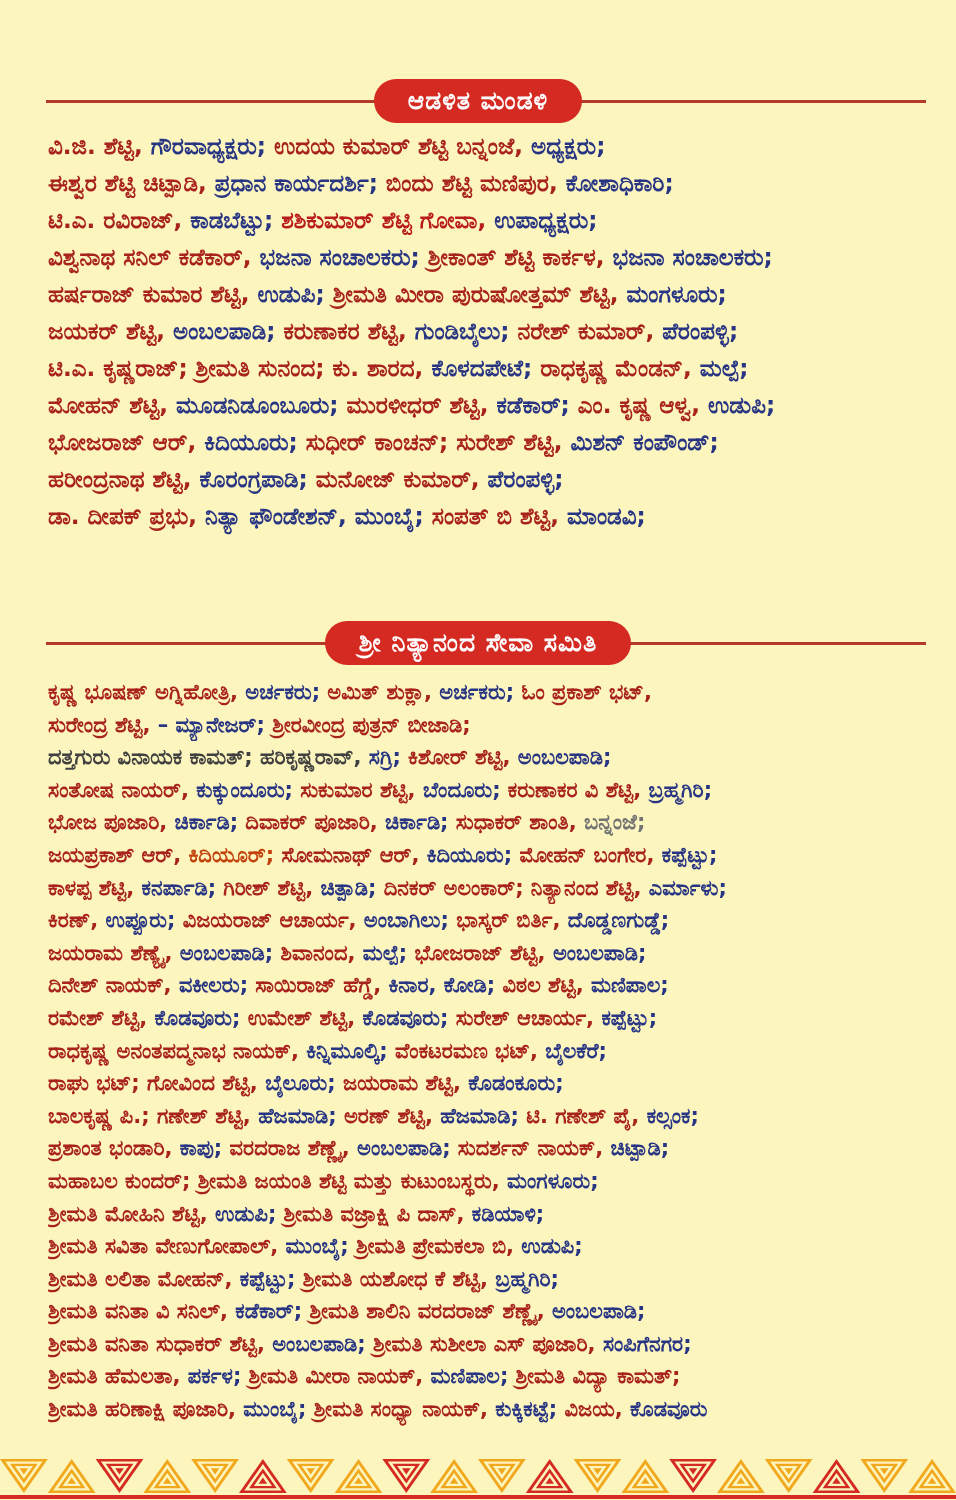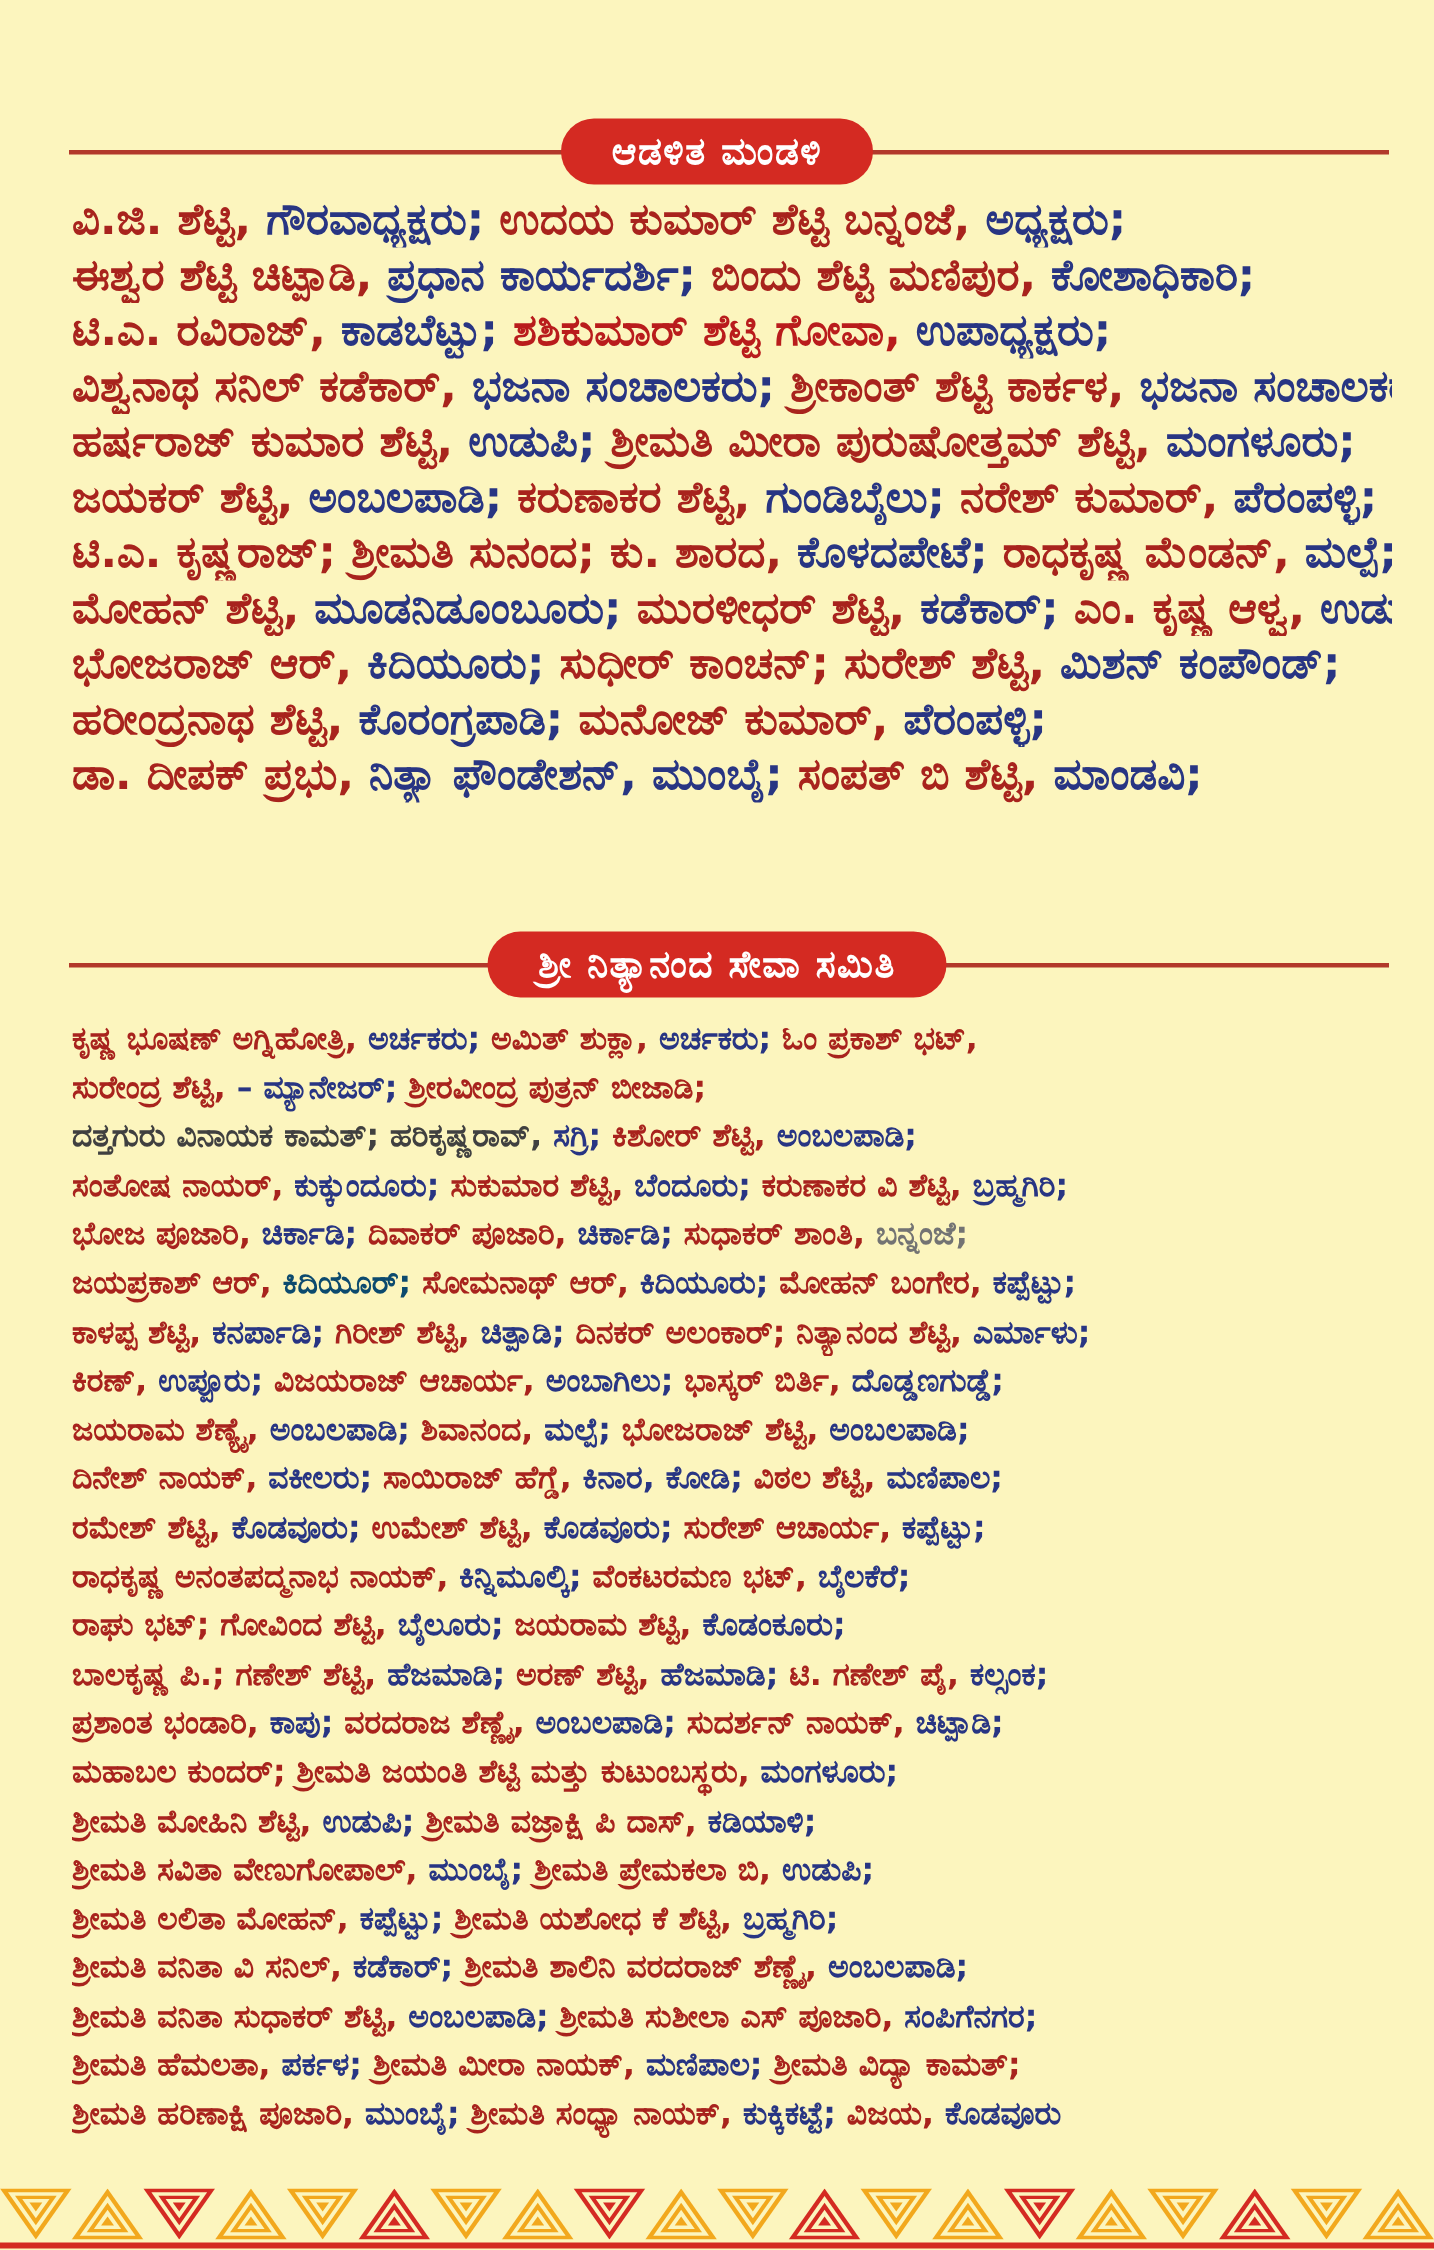--- a/index.html
+++ b/index.html
@@ -33,21 +33,21 @@
     z-index:2;
     text-align:center;
   }
   .text-block{
     position:absolute;left:48px;right:28px;
   }
   .text-block .line{
     white-space:nowrap;
     overflow:hidden;
   }
-  .block-1{top:128px;font-size:29px;}
+  .block-1{top:128px;font-size:23px;}
   .block-1 .line{line-height:37px;height:37px;}
   .block-2{top:676px;font-size:21px;}
   .block-2 .line{line-height:32.6px;height:32.6px;}
   .tri-band{
     position:absolute;left:0;bottom:7px;width:956px;height:34px;display:block;
   }
   .bottom-rule{
     position:absolute;left:0;right:0;bottom:1px;height:4px;
     background:var(--badge,#D42A22);
   }
@@ -84,21 +84,21 @@
       <span>ಶ್ರೀ ನಿತ್ಯಾನಂದ ಸೇವಾ ಸಮಿತಿ</span>
     </div>
   </div>
 
   <div class="text-block block-2">
       <div class="line"><span style="color: rgb(168, 35, 29);">ಕೃಷ್ಣ ಭೂಷಣ್ ಅಗ್ನಿಹೋತ್ರಿ,</span><span style="color: rgb(40, 53, 131);"> ಅರ್ಚಕರು;</span><span style="color: rgb(168, 35, 29);"> ಅಮಿತ್ ಶುಕ್ಲಾ,</span><span style="color: rgb(40, 53, 131);"> ಅರ್ಚಕರು;</span><span style="color: rgb(168, 35, 29);"> ಓಂ ಪ್ರಕಾಶ್ ಭಟ್,</span></div>
       <div class="line"><span style="color: rgb(168, 35, 29);">ಸುರೇಂದ್ರ ಶೆಟ್ಟಿ,</span><span style="color: rgb(40, 53, 131);"> – ಮ್ಯಾನೇಜರ್;</span><span style="color: rgb(168, 35, 29);"> ಶ್ರೀರವೀಂದ್ರ ಪುತ್ರನ್ ಬೀಜಾಡಿ;</span></div>
       <div class="line"><span style="color: #404040;">ದತ್ತಗುರು ವಿನಾಯಕ ಕಾಮತ್; ಹರಿಕೃಷ್ಣರಾವ್,</span><span style="color: rgb(40, 53, 131);"> ಸಗ್ರಿ;</span><span style="color: rgb(168, 35, 29);"> ಕಿಶೋರ್ ಶೆಟ್ಟಿ,</span><span style="color: rgb(40, 53, 131);"> ಅಂಬಲಪಾಡಿ;</span></div>
       <div class="line"><span style="color: rgb(168, 35, 29);">ಸಂತೋಷ ನಾಯರ್,</span><span style="color: rgb(40, 53, 131);"> ಕುಕ್ಕುಂದೂರು;</span><span style="color: rgb(168, 35, 29);"> ಸುಕುಮಾರ ಶೆಟ್ಟಿ,</span><span style="color: rgb(40, 53, 131);"> ಬೆಂದೂರು;</span><span style="color: rgb(168, 35, 29);"> ಕರುಣಾಕರ ವಿ ಶೆಟ್ಟಿ,</span><span style="color: rgb(40, 53, 131);"> ಬ್ರಹ್ಮಗಿರಿ;</span></div>
       <div class="line"><span style="color: rgb(168, 35, 29);">ಭೋಜ ಪೂಜಾರಿ,</span><span style="color: rgb(40, 53, 131);"> ಚಿರ್ಕಾಡಿ;</span><span style="color: rgb(168, 35, 29);"> ದಿವಾಕರ್ ಪೂಜಾರಿ,</span><span style="color: rgb(40, 53, 131);"> ಚಿರ್ಕಾಡಿ;</span><span style="color: rgb(168, 35, 29);"> ಸುಧಾಕರ್ ಶಾಂತಿ,</span><span style="color: #737373; margin-top: 30px;"> ಬನ್ನಂಜೆ;</span></div>
-      <div class="line"><span style="color: rgb(168, 35, 29);">ಜಯಪ್ರಕಾಶ್ ಆರ್,</span><span style="color: #0c4a6e; margin-top: 32px;"> ಕಿದಿಯೂರ್;</span><span style="color: rgb(168, 35, 29);"> ಸೋಮನಾಥ್ ಆರ್,</span><span style="color: rgb(40, 53, 131);"> ಕಿದಿಯೂರು;</span><span style="color: rgb(168, 35, 29);"> ಮೋಹನ್ ಬಂಗೇರ,</span><span style="color: rgb(40, 53, 131);"> ಕಪ್ಪೆಟ್ಟು;</span></div>
+      <div class="line"><span style="color: rgb(168, 35, 29);">ಜಯಪ್ರಕಾಶ್ ಆರ್,</span><span style="color: #c2410c; margin-top: 32px;"> ಕಿದಿಯೂರ್;</span><span style="color: rgb(168, 35, 29);"> ಸೋಮನಾಥ್ ಆರ್,</span><span style="color: rgb(40, 53, 131);"> ಕಿದಿಯೂರು;</span><span style="color: rgb(168, 35, 29);"> ಮೋಹನ್ ಬಂಗೇರ,</span><span style="color: rgb(40, 53, 131);"> ಕಪ್ಪೆಟ್ಟು;</span></div>
       <div class="line"><span style="color: rgb(168, 35, 29);">ಕಾಳಪ್ಪ ಶೆಟ್ಟಿ,</span><span style="color: rgb(40, 53, 131);"> ಕನರ್ಪಾಡಿ;</span><span style="color: rgb(168, 35, 29);"> ಗಿರೀಶ್ ಶೆಟ್ಟಿ,</span><span style="color: rgb(40, 53, 131);"> ಚಿತ್ಪಾಡಿ;</span><span style="color: rgb(168, 35, 29);"> ದಿನಕರ್ ಅಲಂಕಾರ್; ನಿತ್ಯಾನಂದ ಶೆಟ್ಟಿ,</span><span style="color: rgb(40, 53, 131);"> ಎರ್ಮಾಳು;</span></div>
       <div class="line"><span style="color: rgb(168, 35, 29);">ಕಿರಣ್,</span><span style="color: rgb(40, 53, 131);"> ಉಪ್ಪೂರು;</span><span style="color: rgb(168, 35, 29);"> ವಿಜಯರಾಜ್ ಆಚಾರ್ಯ,</span><span style="color: rgb(40, 53, 131);"> ಅಂಬಾಗಿಲು;</span><span style="color: rgb(168, 35, 29);"> ಭಾಸ್ಕರ್ ಬಿರ್ತಿ,</span><span style="color: rgb(40, 53, 131);"> ದೊಡ್ಡಣಗುಡ್ಡೆ;</span></div>
       <div class="line"><span style="color: rgb(168, 35, 29);">ಜಯರಾಮ ಶೆಣ್ಯೈ,</span><span style="color: rgb(40, 53, 131);"> ಅಂಬಲಪಾಡಿ;</span><span style="color: rgb(168, 35, 29);"> ಶಿವಾನಂದ,</span><span style="color: rgb(40, 53, 131);"> ಮಲ್ಪೆ;</span><span style="color: rgb(168, 35, 29);"> ಭೋಜರಾಜ್ ಶೆಟ್ಟಿ,</span><span style="color: rgb(40, 53, 131);"> ಅಂಬಲಪಾಡಿ;</span></div>
       <div class="line"><span style="color: rgb(168, 35, 29);">ದಿನೇಶ್ ನಾಯಕ್,</span><span style="color: rgb(40, 53, 131);"> ವಕೀಲರು;</span><span style="color: rgb(168, 35, 29);"> ಸಾಯಿರಾಜ್ ಹೆಗ್ಡೆ,</span><span style="color: rgb(40, 53, 131);"> ಕಿನಾರ, ಕೋಡಿ;</span><span style="color: rgb(168, 35, 29);"> ವಿಠಲ ಶೆಟ್ಟಿ,</span><span style="color: rgb(40, 53, 131);"> ಮಣಿಪಾಲ;</span></div>
       <div class="line"><span style="color: rgb(168, 35, 29);">ರಮೇಶ್ ಶೆಟ್ಟಿ,</span><span style="color: rgb(40, 53, 131);"> ಕೊಡವೂರು;</span><span style="color: rgb(168, 35, 29);"> ಉಮೇಶ್ ಶೆಟ್ಟಿ,</span><span style="color: rgb(40, 53, 131);"> ಕೊಡವೂರು;</span><span style="color: rgb(168, 35, 29);"> ಸುರೇಶ್ ಆಚಾರ್ಯ,</span><span style="color: rgb(40, 53, 131);"> ಕಪ್ಪೆಟ್ಟು;</span></div>
       <div class="line"><span style="color: rgb(168, 35, 29);">ರಾಧಕೃಷ್ಣ ಅನಂತಪದ್ಮನಾಭ ನಾಯಕ್,</span><span style="color: rgb(40, 53, 131);"> ಕಿನ್ನಿಮೂಲ್ಕಿ;</span><span style="color: rgb(168, 35, 29);"> ವೆಂಕಟರಮಣ ಭಟ್,</span><span style="color: rgb(40, 53, 131);"> ಬೈಲಕೆರೆ;</span></div>
       <div class="line"><span style="color: rgb(168, 35, 29);">ರಾಘು ಭಟ್; ಗೋವಿಂದ ಶೆಟ್ಟಿ,</span><span style="color: rgb(40, 53, 131);"> ಬೈಲೂರು;</span><span style="color: rgb(168, 35, 29);"> ಜಯರಾಮ ಶೆಟ್ಟಿ,</span><span style="color: rgb(40, 53, 131);"> ಕೊಡಂಕೂರು;</span></div>
       <div class="line"><span style="color: rgb(168, 35, 29);">ಬಾಲಕೃಷ್ಣ ಪಿ.; ಗಣೇಶ್ ಶೆಟ್ಟಿ,</span><span style="color: rgb(40, 53, 131);"> ಹೆಜಮಾಡಿ;</span><span style="color: rgb(168, 35, 29);"> ಅರಣ್ ಶೆಟ್ಟಿ,</span><span style="color: rgb(40, 53, 131);"> ಹೆಜಮಾಡಿ;</span><span style="color: rgb(168, 35, 29);"> ಟಿ. ಗಣೇಶ್ ಪೈ,</span><span style="color: rgb(40, 53, 131);"> ಕಲ್ಸಂಕ;</span></div>
       <div class="line"><span style="color: rgb(168, 35, 29);">ಪ್ರಶಾಂತ ಭಂಡಾರಿ,</span><span style="color: rgb(40, 53, 131);"> ಕಾಪು;</span><span style="color: rgb(168, 35, 29);"> ವರದರಾಜ ಶೆಣ್ಣೈ,</span><span style="color: rgb(40, 53, 131);"> ಅಂಬಲಪಾಡಿ;</span><span style="color: rgb(168, 35, 29);"> ಸುದರ್ಶನ್ ನಾಯಕ್,</span><span style="color: rgb(40, 53, 131);"> ಚಿಟ್ಪಾಡಿ;</span></div>
       <div class="line"><span style="color: rgb(168, 35, 29);">ಮಹಾಬಲ ಕುಂದರ್; ಶ್ರೀಮತಿ ಜಯಂತಿ ಶೆಟ್ಟಿ ಮತ್ತು ಕುಟುಂಬಸ್ಥರು,</span><span style="color: rgb(40, 53, 131);"> ಮಂಗಳೂರು;</span></div>

